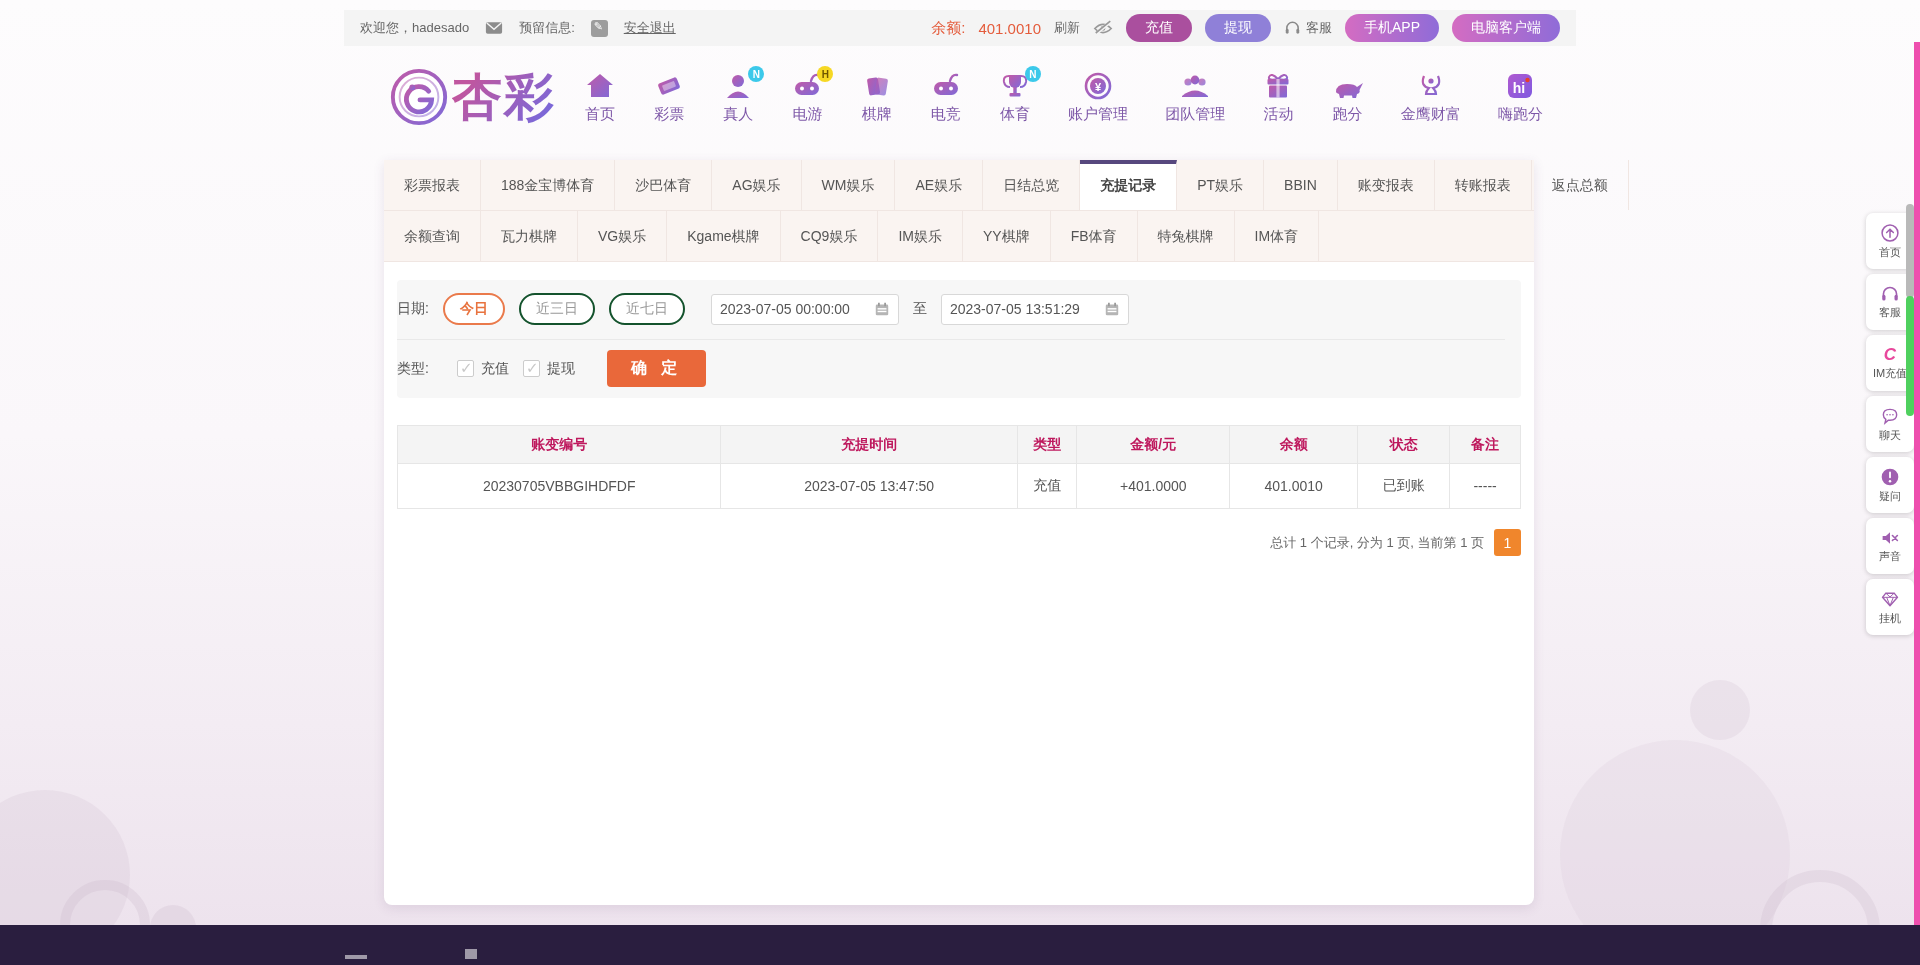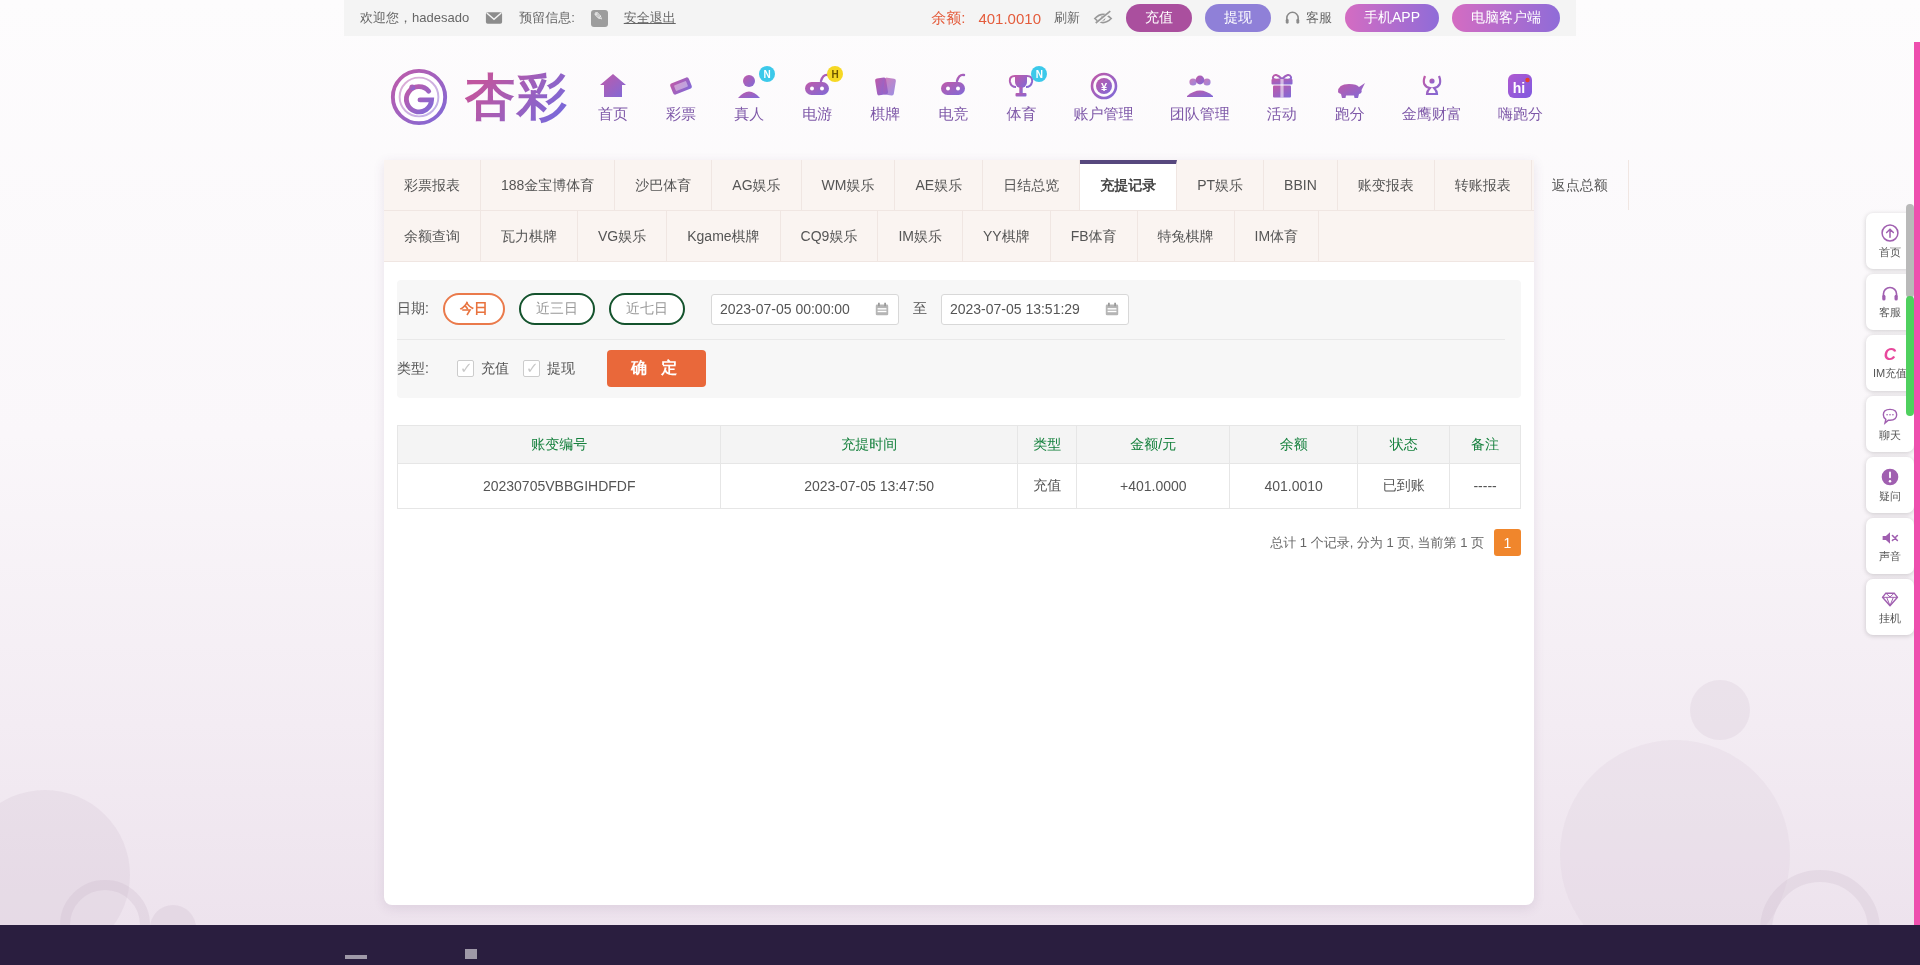--- a/index.html
+++ b/index.html
@@ -12,40 +12,40 @@
   .blob { position:absolute; border-radius:50%; pointer-events:none; }
   .b1 { left:-40px; top:790px; width:170px; height:170px; background:rgba(205,188,205,.22); }
   .b2 { left:60px; top:880px; width:90px; height:90px; border:10px solid rgba(198,180,198,.25); }
   .b3 { left:150px; top:905px; width:46px; height:46px; background:rgba(205,188,205,.28); }
   .b4 { left:1560px; top:740px; width:230px; height:230px; background:rgba(210,192,210,.18); }
   .b5 { left:1760px; top:870px; width:120px; height:120px; border:12px solid rgba(198,178,198,.22); }
   .b6 { left:1690px; top:680px; width:60px; height:60px; background:rgba(205,188,205,.22); }
 
   
   .topbar { position:absolute; left:0; top:0; width:100%; height:36px; }
-  .topbar-inner { width:1232px; margin:0 auto; height:36px; background:#f4f4f4;
+  .topbar-inner { width:1232px; margin:10px auto; height:36px; background:#f4f4f4;
     display:flex; align-items:center; padding:0 16px; gap:0; font-size:13px; color:#666; }
   .tb-left { display:flex; align-items:center; gap:16px; }
   .tb-right { margin-left:auto; display:flex; align-items:center; gap:13px; }
   .balance-label,.balance-value { color:#e45c3c; font-size:15px; }
   .link-logout { color:#666; text-decoration:underline; cursor:pointer; }
   .refresh { color:#666; cursor:pointer; }
   .pill-btn { border:none; color:#fff; font-size:14px; padding:5px 19px; border-radius:15px; cursor:pointer; }
   .btn-deposit { background:#aa4f9e; }
   .btn-withdraw { background:#8f80d8; }
   .btn-grad { background:linear-gradient(90deg,#d46cc2,#8f6cd8); }
   .service { display:flex; align-items:center; gap:5px; color:#666; cursor:pointer; }
   .edit-chip { display:inline-block; width:17px; height:17px; background:#9d9d9d; border-radius:3px;
     position:relative; cursor:pointer; }
   .edit-chip::after { content:"✎"; position:absolute; left:3px; top:0px; color:#fff; font-size:11px; }
 
   
   .header-row { position:absolute; left:388px; top:52px; width:1155px; height:90px;
     display:flex; align-items:center; }
-  .brand { display:flex; align-items:center; gap:15px; }
+  .brand { display:flex; align-items:center; gap:2px; }
   .brand-name { font-size:50px; font-weight:bold;
     background:linear-gradient(130deg,#c0569f 20%,#7b68d8 85%);
     -webkit-background-clip:text; background-clip:text; color:transparent; letter-spacing:2px; }
   .nav { flex:1; margin-left:28px; display:flex; justify-content:space-between; align-items:flex-start; }
   .nav-item { display:flex; flex-direction:column; align-items:center; gap:3px;
     color:#7e58a8; font-size:15px; position:relative; cursor:pointer; }
   .nav-ic { width:32px; height:32px; position:relative; }
   .badge { position:absolute; top:-4px; right:-10px; min-width:16px; height:16px; border-radius:50%;
     font-size:10px; font-weight:bold; display:flex; align-items:center; justify-content:center; }
   .badge:empty { display:none; }
@@ -85,21 +85,21 @@
     color:#555; cursor:text; }
   .chk { display:flex; align-items:center; gap:7px; font-size:14px; color:#555; cursor:pointer; }
   .chk .box { width:17px; height:17px; border:1px solid #ccc; background:#fff; border-radius:2px;
     position:relative; }
   .chk .box::after { content:"✓"; position:absolute; left:2px; top:-2px; color:#c8c8c8; font-size:15px; }
   .submit { margin-left:18px; background:#e9683a; color:#fff; border:none; border-radius:4px;
     font-size:16px; font-weight:bold; padding:8px 24px; letter-spacing:5px; cursor:pointer; }
 
   table.records { margin:27px 13px 0 13px; width:1124px; border-collapse:collapse; table-layout:fixed; }
   table.records th, table.records td { border:1px solid #e6e6e6; text-align:center; font-size:14px; }
-  table.records th { background:#f4f4f4; height:38px; color:#15803d; font-weight:normal; }
+  table.records th { background:#f4f4f4; height:38px; color:#be185d; font-weight:bold; }
   table.records td { height:45px; color:#555; background:#fff; }
   td.amount { color:#d9332b; }
   td.status { color:#3fae57; }
 
   .pagination { margin:20px 13px 0 0; display:flex; justify-content:flex-end; align-items:center; gap:10px;
     font-size:13px; color:#666; }
   .pagebtn { width:27px; height:27px; background:#f0862c; color:#fff; border-radius:3px; font-size:14px;
     display:flex; align-items:center; justify-content:center; cursor:pointer; }
 
   

